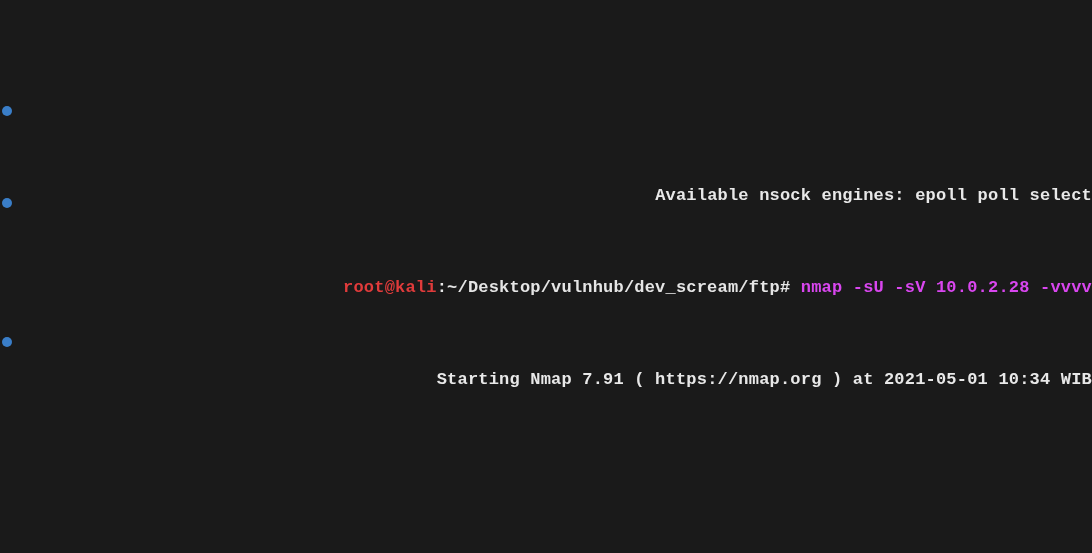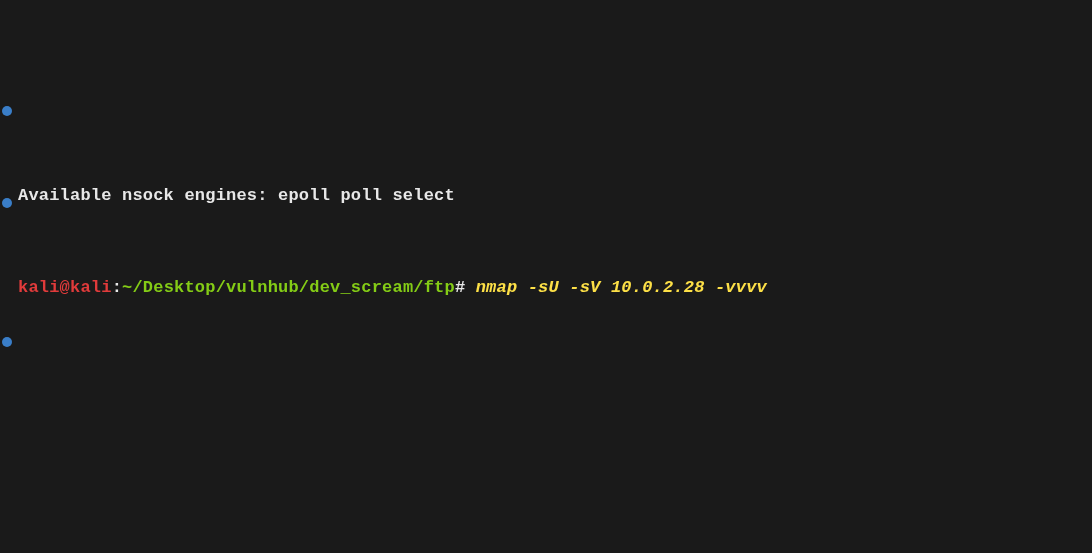--- a/index.html
+++ b/index.html
@@ -35,37 +35,38 @@
   }
   .left-gutter .dot {
     position: absolute;
     left: 2px;
     width: 10px;
     height: 10px;
     border-radius: 50%;
     background: #3a7ec8;
   }
   .prompt-user { color: #e03b3b; }
-  .prompt-path { color: #84cc16; }
+  .prompt-path { color: #e5e5e5; }
   .prompt-sep { color: #e8e8e8; }
-  .cmd { color: #fde047; font-style: italic; }
-  .line { color: #e8e8e8; }
+  .cmd { color: #d946ef; }
+  .line { color: #e8e8e8; text-align: right; }
 </style>
 </head>
 <body>
 
 
 
 <div class="terminal">
   <div class="left-gutter"><div class="dot" style="top: 14px;"></div><div class="dot" style="top: 106px;"></div><div class="dot" style="top: 245px;"></div></div>
 
   <div class="line">Available nsock engines: epoll poll select</div>
 
-  <div class="line"><span class="prompt-user">kali@kali</span><span class="prompt-sep">:</span><span class="prompt-path">~/Desktop/vulnhub/dev_scream/ftp</span><span class="prompt-sep">#</span><span class="cmd"> nmap -sU -sV 10.0.2.28 -vvvv</span></div>
+  <div class="line"><span class="prompt-user">root@kali</span><span class="prompt-sep">:</span><span class="prompt-path">~/Desktop/vulnhub/dev_scream/ftp</span><span class="prompt-sep">#</span><span class="cmd"> nmap -sU -sV 10.0.2.28 -vvvv</span></div>
 
+  <div class="line">Starting Nmap 7.91 ( https://nmap.org ) at 2021-05-01 10:34 WIB</div>
   
   
   
   
   
   
   
   
   
   

